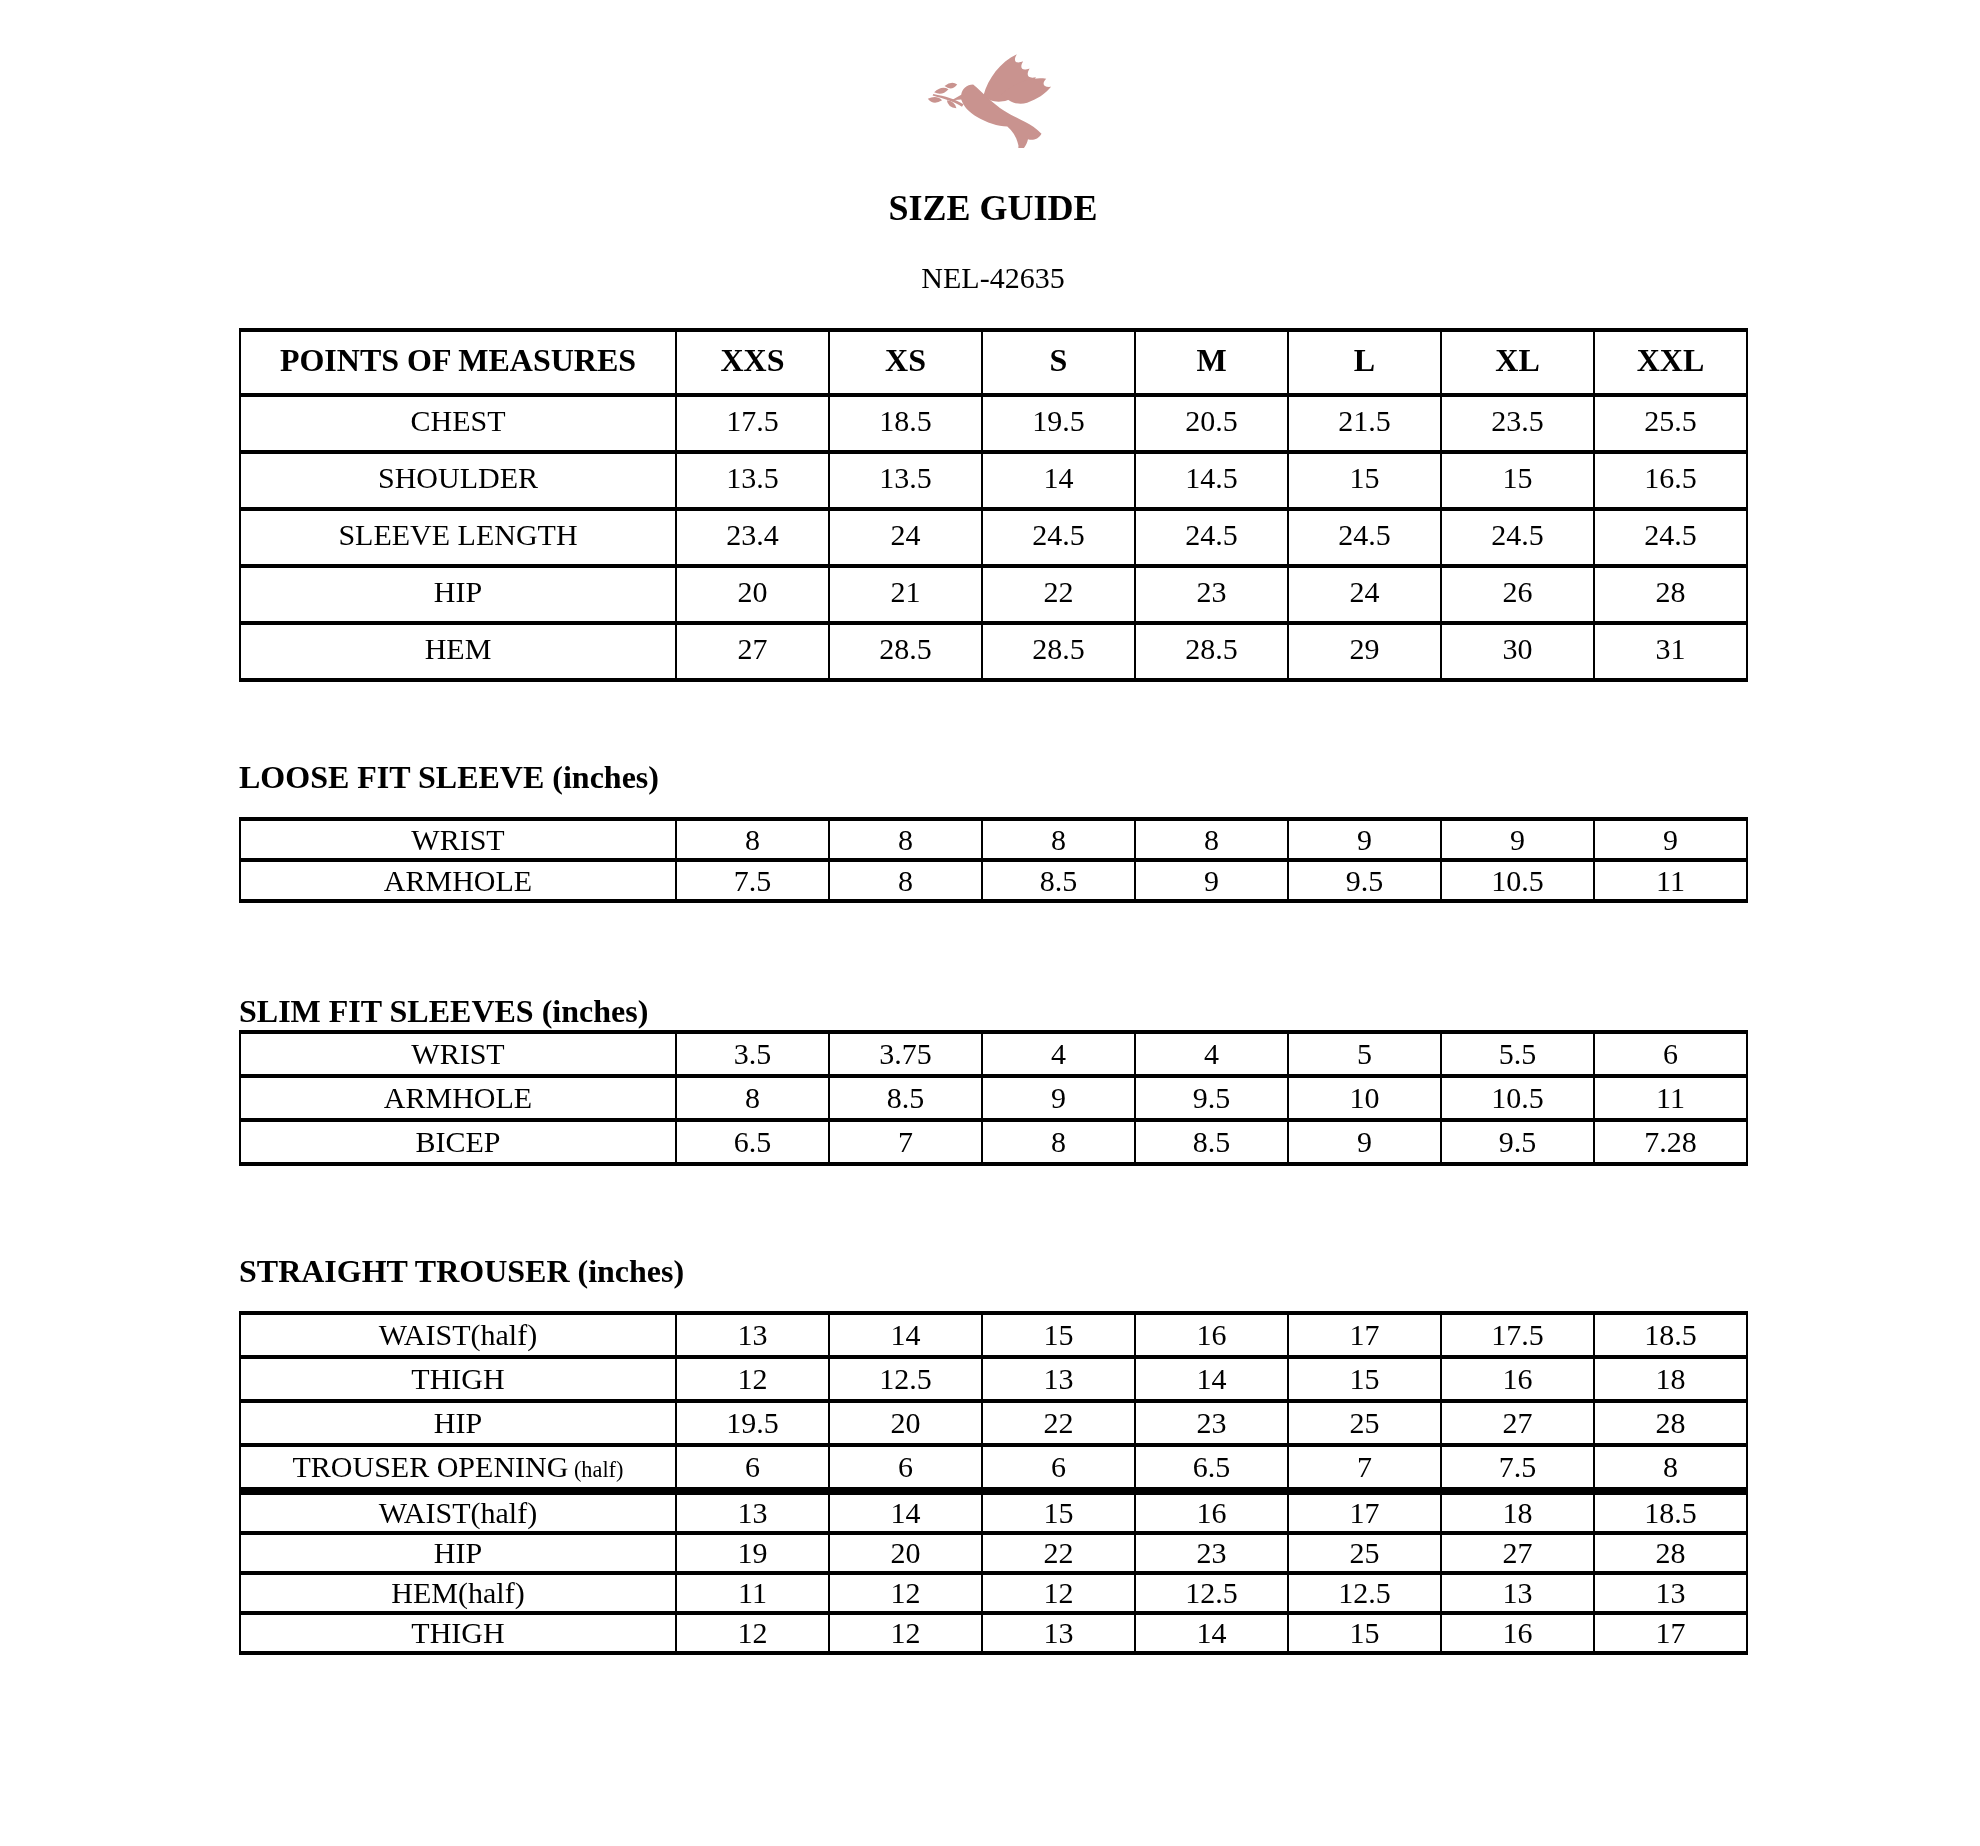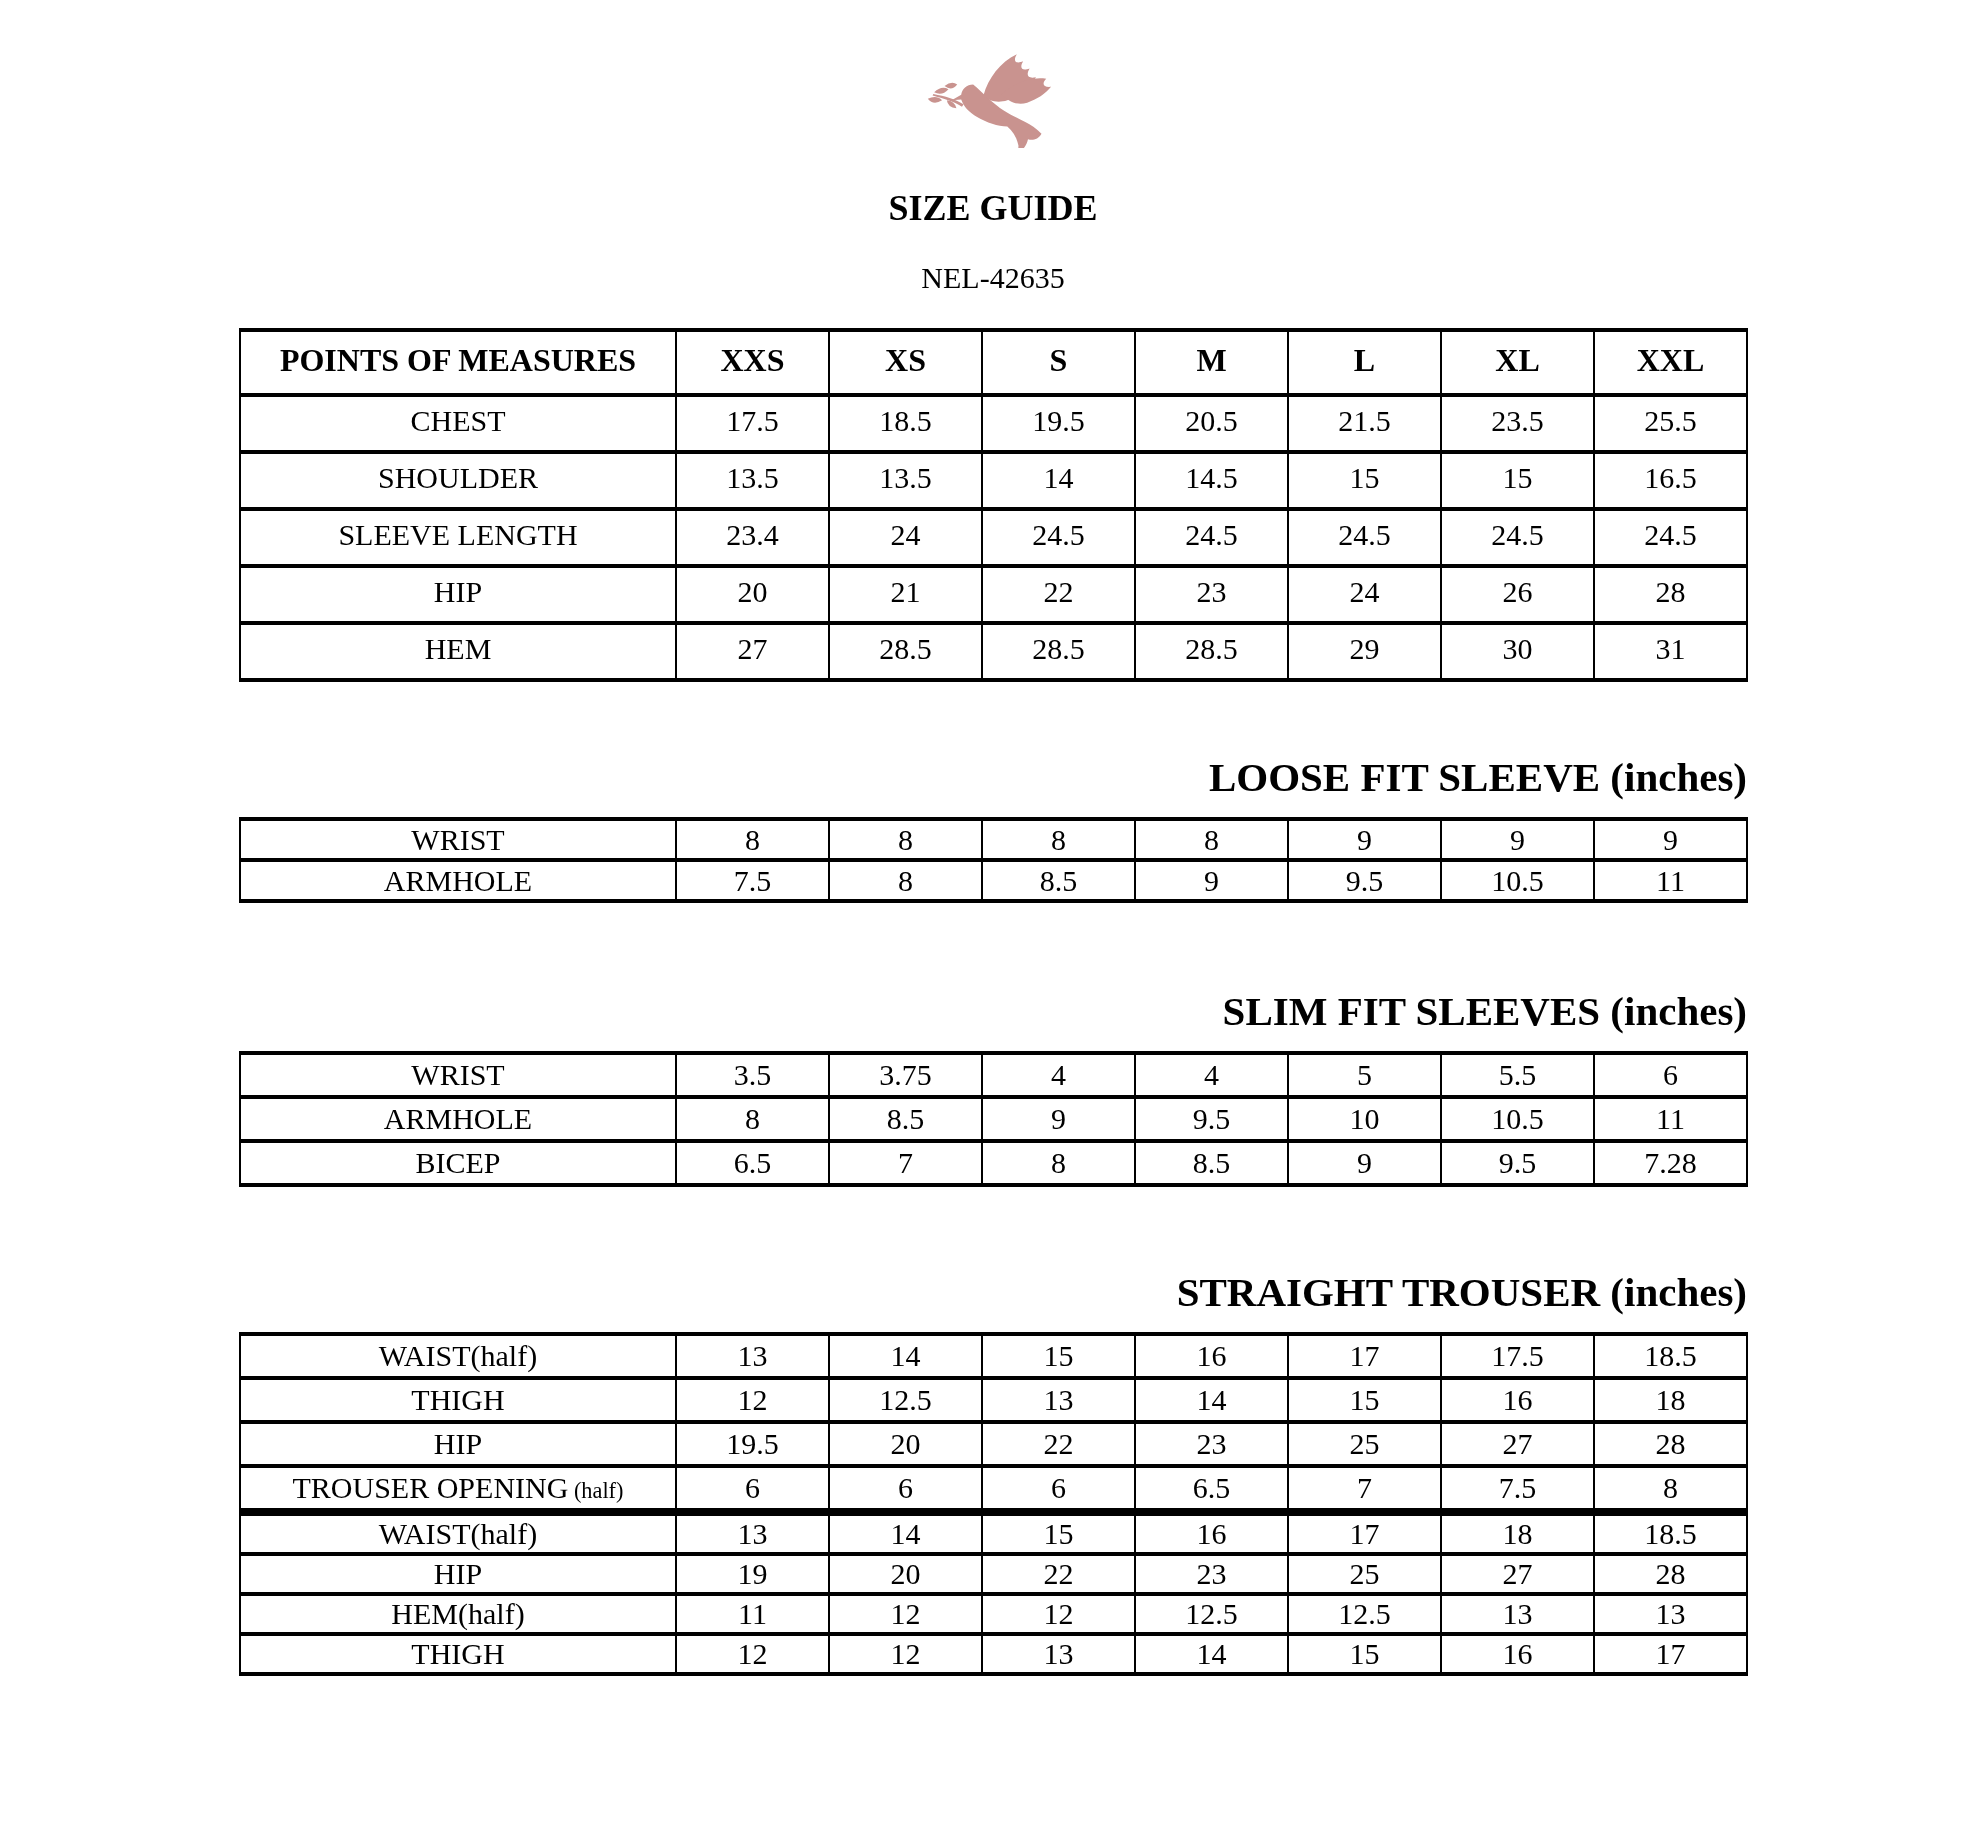--- a/index.html
+++ b/index.html
@@ -29,27 +29,27 @@
     line-height: 37px;
   }
   .doc-subtitle {
     margin-top: 35px;
     text-align: center;
     font-size: 30px;
     font-weight: normal;
     line-height: 32px;
   }
   .section-title {
-    text-align: right;
-    font-size: 41px;
+    text-align: left;
+    font-size: 32px;
     font-weight: bold;
     line-height: 38px;
   }
   .st-loose    { margin-top: 76px;  margin-bottom: 21px; }
-  .st-slim     { margin-top: 89px; margin-bottom: 21px; }
+  .st-slim     { margin-top: 89px; }
   .st-straight { margin-top: 86px; margin-bottom: 21px; }
   .st-culottes { margin-top: 69px;  margin-bottom: 21px; }
 
   table {
     border-collapse: collapse;
     table-layout: fixed;
     width: 1508px;
     font-size: 30px;
   }
   .t-main { margin-top: 34px; }

